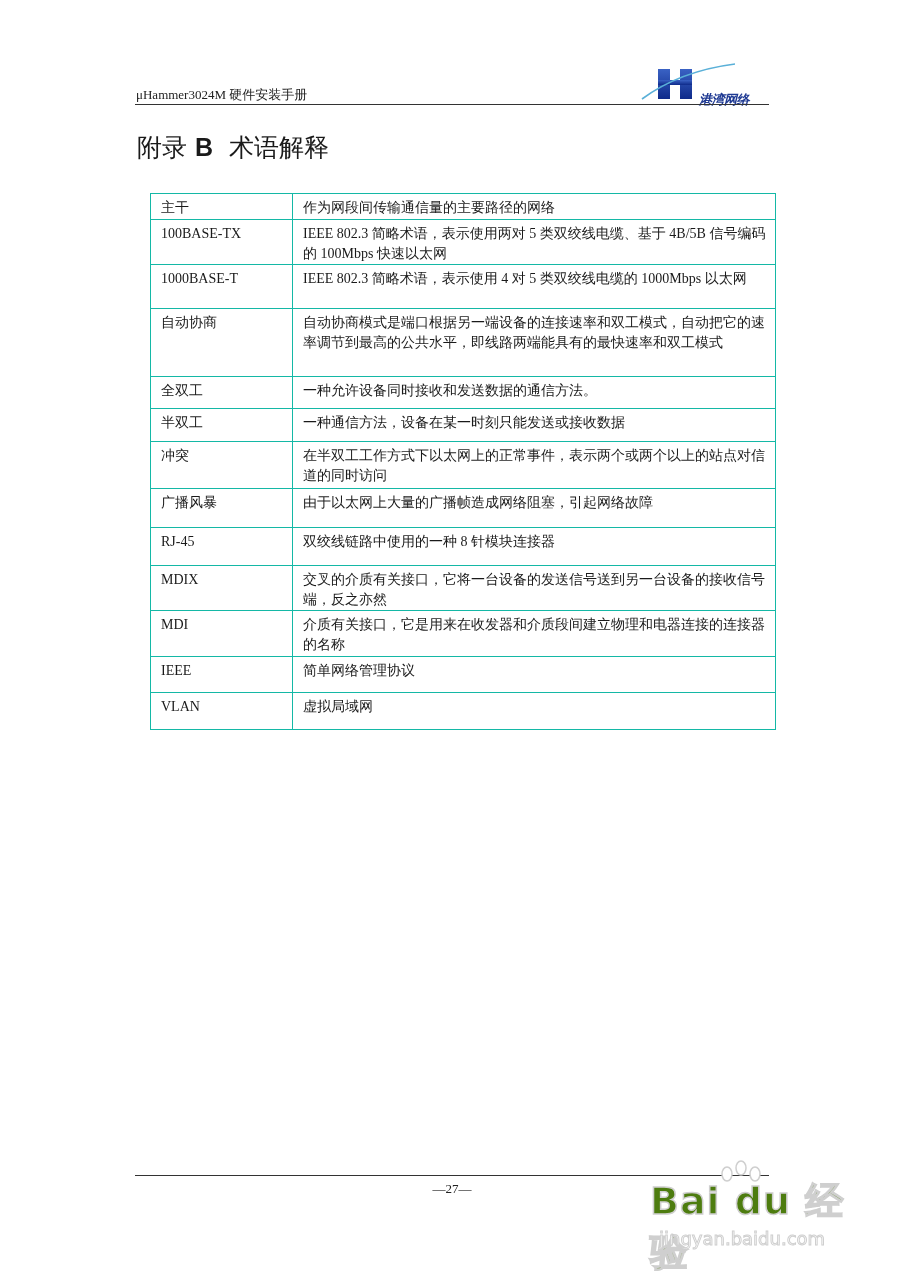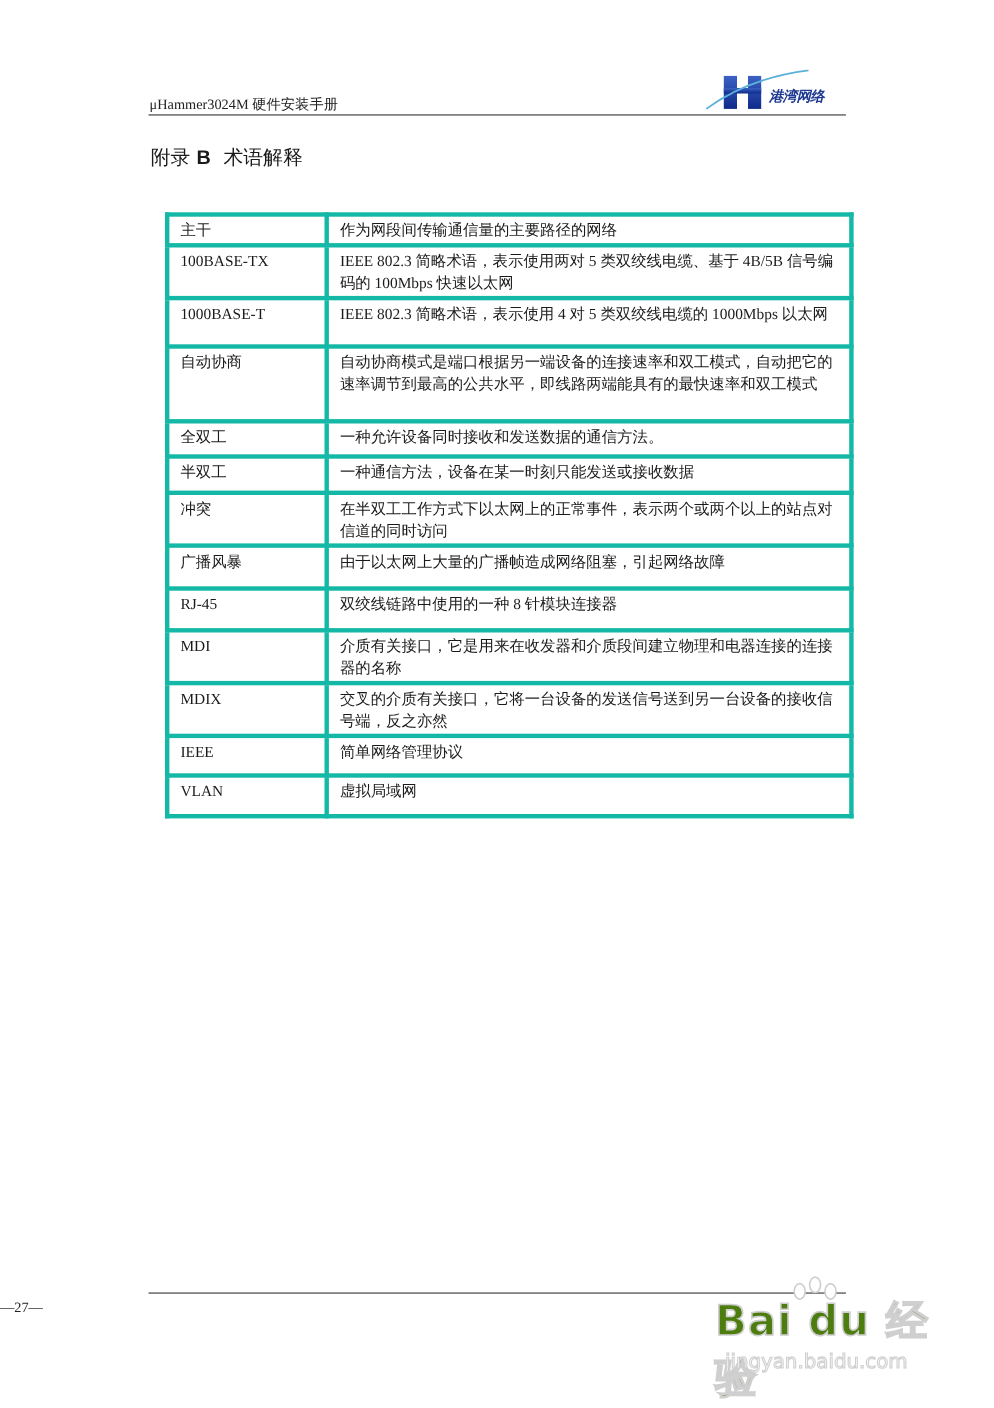--- a/index.html
+++ b/index.html
@@ -1,32 +1,32 @@
 <!DOCTYPE html>
 <html><head>
   <meta charset="utf-8">
   <style>
     html, body { margin: 0; padding: 0; background: #ffffff; }
     body { width: 904px; height: 1280px; position: relative; overflow: hidden;
            font-family: "Liberation Serif", "DejaVu Serif", serif; color: #1a1a1a; }
     .header-text { position: absolute; left: 136px; top: 86px; font-size: 13px; color: #222; }
     .header-rule { position: absolute; left: 135px; top: 104px; width: 634px; height: 0; border-top: 1.5px solid #333; }
     .logo { position: absolute; left: 640px; top: 63px; width: 135px; height: 40px; }
-    .logo-text { position: absolute; left: 59px; top: 16px; font-family: "DejaVu Sans", sans-serif; font-style: italic; font-weight: bold;
+    .logo-text { position: absolute; left: 59px; top: 28px; font-family: "DejaVu Sans", sans-serif; font-style: italic; font-weight: bold;
                  font-size: 13px; color: #1f3a93; letter-spacing: -0.5px; }
     .page-title { position: absolute; left: 137px; top: 131px; font-family: "DejaVu Sans", "Liberation Sans", sans-serif;
-                  font-size: 18px; color: #1a1a1a; margin: 0; font-weight: normal; }
+                  font-size: 25px; color: #1a1a1a; margin: 0; font-weight: normal; }
     .page-title b { font-family: "Liberation Sans", sans-serif; font-weight: bold; }
     table.glossary { position: absolute; left: 150px; top: 193px; width: 626px; border-collapse: collapse;
                      font-size: 14px; line-height: 20px; }
-    table.glossary td { border: 4px solid #14b8a6; vertical-align: top; padding: 4px 9px 0 10px; }
+    table.glossary td { border: 1px solid #14b8a6; vertical-align: top; padding: 4px 9px 0 10px; }
     table.glossary td.term { width: 122px; }
     table.glossary td.def { padding-right: 6px; }
     .footer-rule { position: absolute; left: 135px; top: 1175px; width: 634px; height: 0; border-top: 1px solid #333; }
-    .page-number { position: absolute; left: 0; width: 904px; top: 1181px; text-align: left; font-size: 13px; color: #222; }
+    .page-number { position: absolute; left: 0; width: 904px; top: 1181px; text-align: center; font-size: 13px; color: #222; }
     .watermark { position: absolute; left: 645px; top: 1160px; width: 210px; height: 110px; color: #d8d8d8; }
     .wm-main { position: absolute; left: 5px; top: 16px; font-family: "DejaVu Sans", sans-serif; font-size: 38px; font-weight: bold;
                color: #4d7c0f; -webkit-text-stroke: 1.5px #cfcfcf; letter-spacing: 1px; }
     .wm-sub { position: absolute; left: 14px; top: 68px; font-family: "DejaVu Sans", sans-serif; font-size: 18px;
               color: #fff; -webkit-text-stroke: 1px #cfcfcf; }
   </style>
 </head>
 <body>
 
 <div>
@@ -82,27 +82,27 @@
         <td class="def">在半双工工作方式下以太网上的正常事件，表示两个或两个以上的站点对信道的同时访问</td>
       </tr>
       <tr style="height: 39px;">
         <td class="term">广播风暴</td>
         <td class="def">由于以太网上大量的广播帧造成网络阻塞，引起网络故障</td>
       </tr>
       <tr style="height: 38px;">
         <td class="term">RJ-45</td>
         <td class="def">双绞线链路中使用的一种 8 针模块连接器</td>
       </tr>
+      <tr style="height: 44px;">
+        <td class="term">MDIX</td>
+        <td class="def">交叉的介质有关接口，它将一台设备的发送信号送到另一台设备的接收信号端，反之亦然</td>
+      </tr>
       <tr style="height: 46px;">
         <td class="term">MDI</td>
         <td class="def">介质有关接口，它是用来在收发器和介质段间建立物理和电器连接的连接器的名称</td>
-      </tr>
-      <tr style="height: 44px;">
-        <td class="term">MDIX</td>
-        <td class="def">交叉的介质有关接口，它将一台设备的发送信号送到另一台设备的接收信号端，反之亦然</td>
       </tr>
       <tr style="height: 36px;">
         <td class="term">IEEE</td>
         <td class="def">简单网络管理协议</td>
       </tr>
       <tr style="height: 37px;">
         <td class="term">VLAN</td>
         <td class="def">虚拟局域网</td>
       </tr>
     </tbody>

